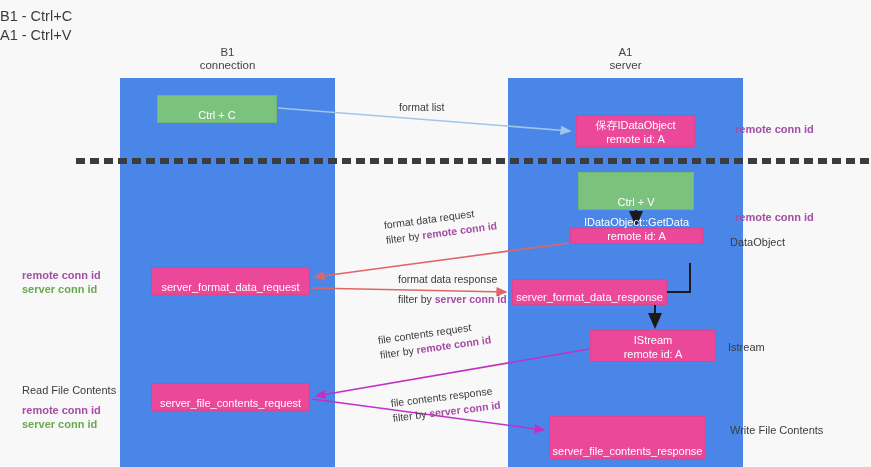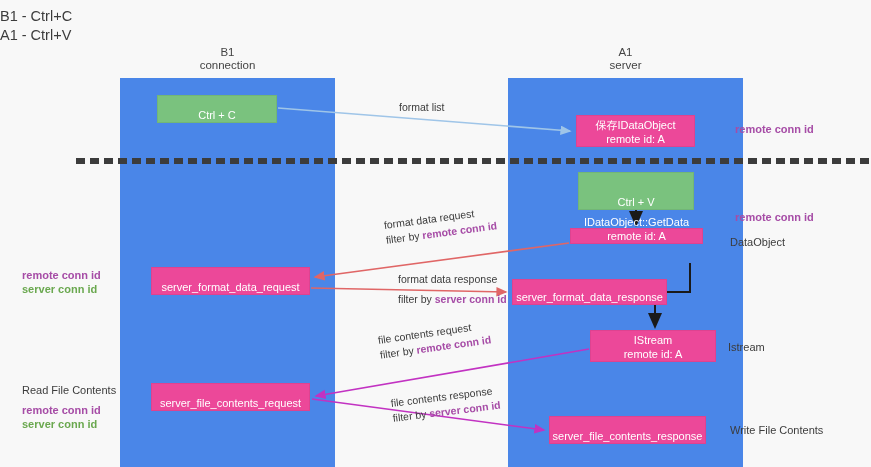--- a/index.html
+++ b/index.html
@@ -52,21 +52,21 @@
   .orange{background:#ec4899;}
 
   #n-ctrlc{left:157px;top:95px;width:120px;height:28px;}
   #n-save{left:576px;top:115px;width:119px;height:32px;}
   #n-ctrlv{left:578px;top:172px;width:116px;height:38px;}
   #n-getdata{left:570px;top:228px;width:133px;height:16px;}
   #n-sfdreq{left:151px;top:267px;width:159px;height:28px;}
   #n-sfdres{left:512px;top:279px;width:155px;height:26px;}
   #n-istream{left:590px;top:330px;width:126px;height:32px;}
   #n-sfcreq{left:151px;top:383px;width:159px;height:28px;}
-  #n-sfcres{left:549px;top:416px;width:157px;height:28px;}
+  #n-sfcres{left:549px;top:416px;width:157px;height:43px;}
 
   
   .side-label{position:absolute;font-size:11px;color:#3c3c3c;white-space:nowrap;}
   .purple{color:#a64ca6;font-weight:bold;}
   .green-t{color:#6aa84f;font-weight:bold;}
 
   #lbl-rc1{left:735px;top:123px;}
   #lbl-rc2{left:735px;top:211px;}
   #lbl-dataobject{left:730px;top:236px;}
   #lbl-istream{left:728px;top:341px;}

